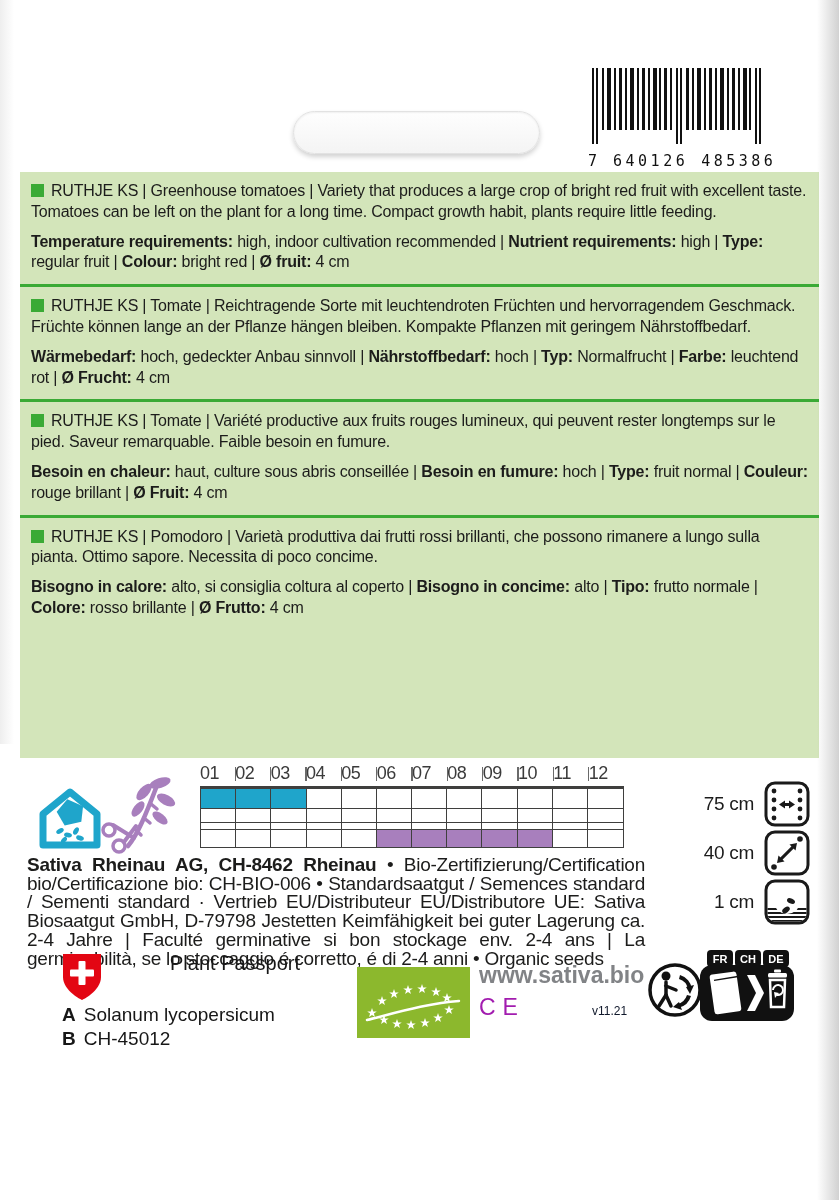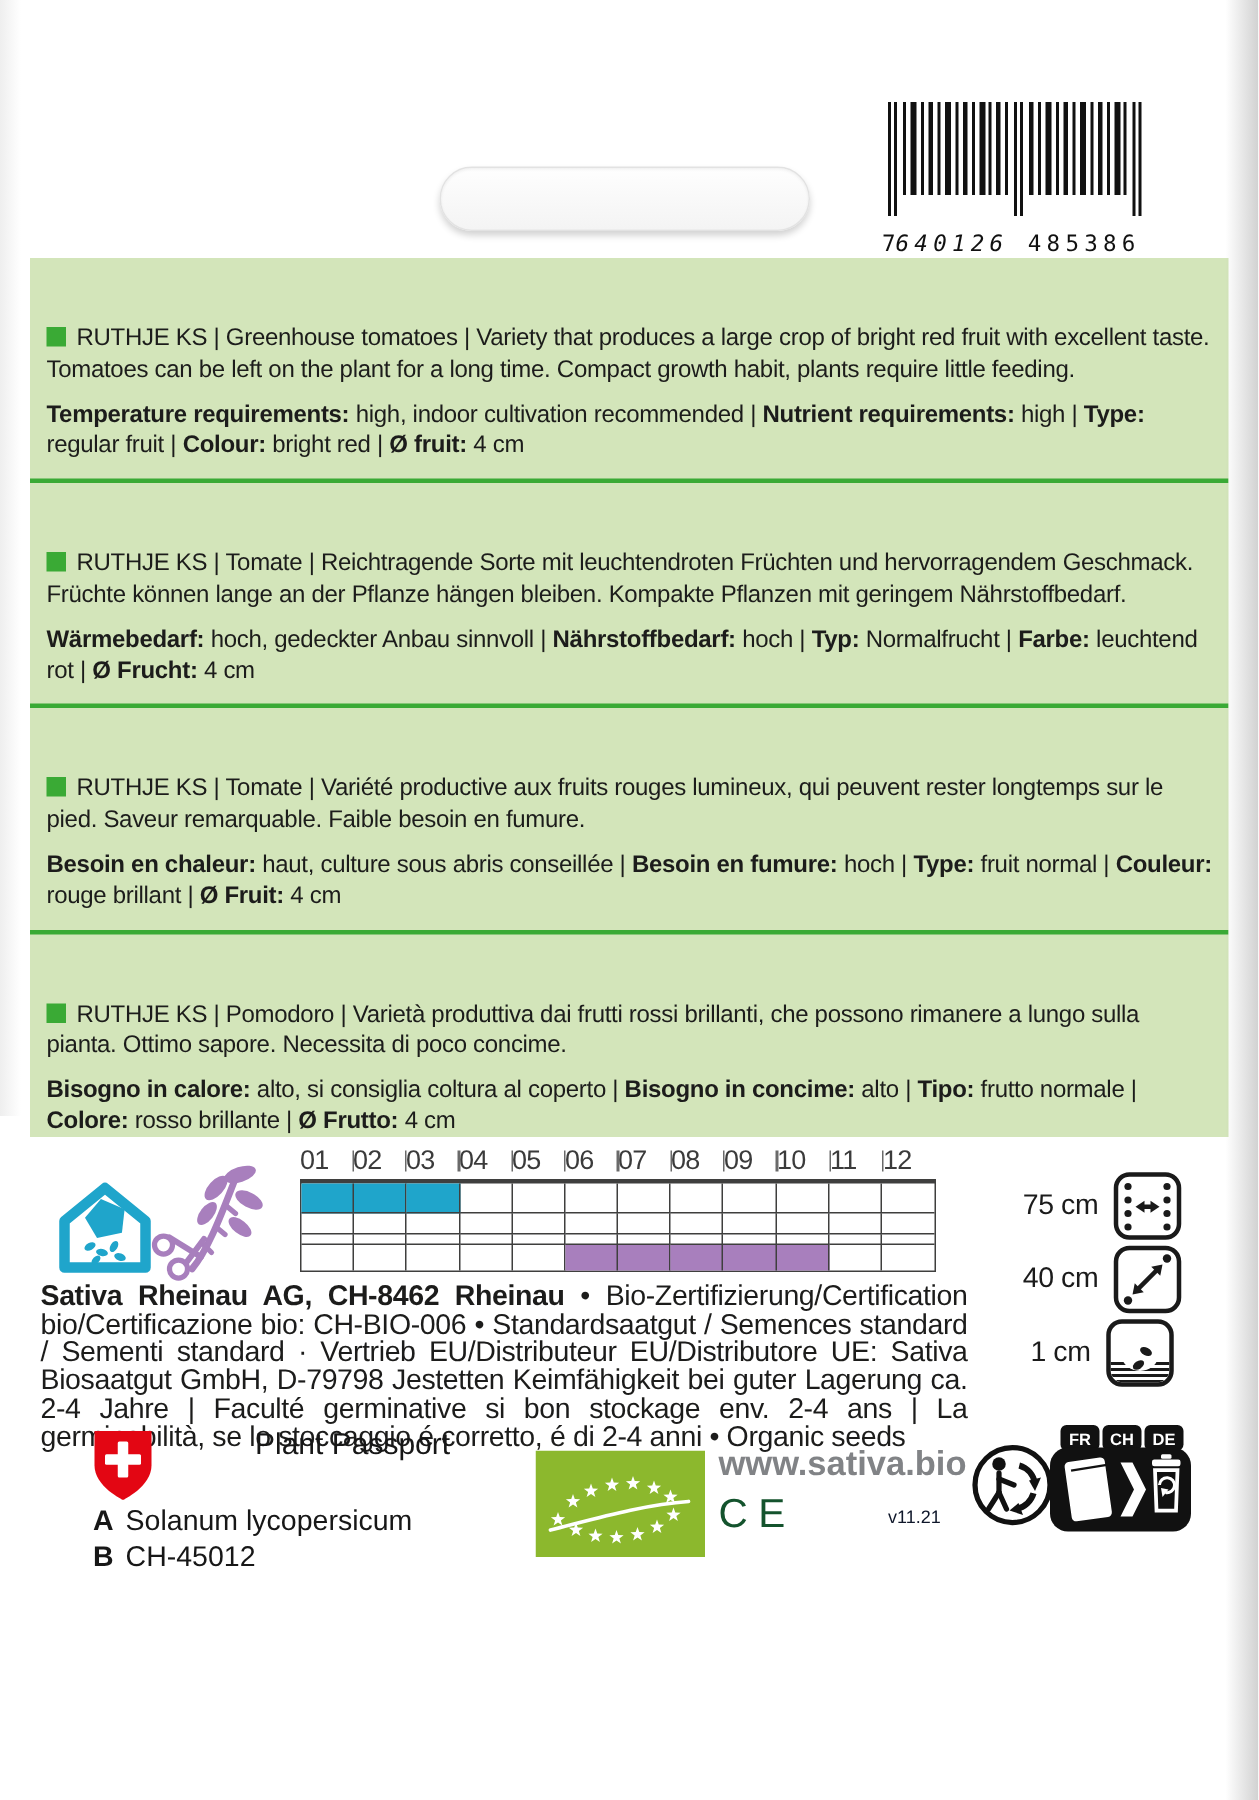--- a/index.html
+++ b/index.html
@@ -20,61 +20,61 @@
 
   
   .contents{left:30px;top:108px;font-size:16px;line-height:21px;color:#3a3a38;letter-spacing:-0.2px;}
   .hang-hole{left:293px;top:111px;width:247px;height:43px;border-radius:22px;
     background:linear-gradient(#fefefe,#f4f4f4);border:1px solid #e2e2e2;
     box-shadow:0 3px 5px rgba(0,0,0,0.18), inset 0 1px 2px rgba(0,0,0,0.06);}
   .barcode{left:588px;top:68px;width:192px;}
   .barcode-digits{display:flex;align-items:flex-end;margin-top:2px;
     font-family:"DejaVu Sans Mono",monospace;font-size:15px;color:#111;}
   .barcode-digits .d0{margin-left:0;}
-  .barcode-digits .d1{letter-spacing:3.5px;font-style:italic;}
+  .barcode-digits .d1{margin-left:16px;letter-spacing:3.5px;}
   .barcode-digits .d2{margin-left:13px;letter-spacing:3.5px;}
 
   
   .green-band{left:20px;top:172px;width:799px;height:586px;background:var(--band);overflow:hidden;}
   .sec{padding:9px 11px 11px;}
   .sec + .sec{border-top:3px solid var(--accent);}
-  .desc,.specs{font-size:16px;line-height:1.3;letter-spacing:-0.2px;color:var(--ink);margin-top:35px;}
+  .desc,.specs{font-size:16px;line-height:1.3;letter-spacing:-0.2px;color:var(--ink);}
   .specs{margin-top:9px;}
   .specs b{font-weight:700;text-align:right;}
   .bullet{display:inline-block;width:13px;height:13px;background:var(--accent);
     margin-right:7px;vertical-align:-1px;}
 
   
   .calendar{left:200px;top:763px;width:424px;}
   .cal-head{display:grid;grid-template-columns:repeat(12,1fr);}
   .cal-head .m{position:relative;text-align:left;font-size:18px;color:#3b3b3b;
     padding:0 0 2px;letter-spacing:-0.5px;}
   .cal-head .m + .m::before{content:"";position:absolute;left:-0.75px;top:4px;bottom:5px;
     width:1.5px;background:#6a6a6a;}
   .cal-body{display:grid;grid-template-columns:repeat(12,1fr);
     border:1.5px solid #3f3f3e;border-top-width:3px;background:#fff;}
   .cell{border-right:1.2px solid #3f3f3e;border-bottom:1.2px solid #3f3f3e;}
   .cell.last-col{border-right:none;}
   .cell.last-row{border-bottom:none;}
 
   
   .spacing-row{position:absolute;left:660px;width:150px;display:flex;align-items:center;
-    justify-content:center;gap:10px;}
+    justify-content:flex-end;gap:10px;}
   .spacing-label{font-size:19px;letter-spacing:-0.3px;color:#1b1b1b;white-space:nowrap;}
 
   
   .company{left:27px;top:856px;width:618px;font-size:19px;line-height:18.7px;
     letter-spacing:-0.25px;text-align:justify;color:var(--ink);}
 
   
   .pp-title{left:170px;top:952px;font-size:20px;color:#171717;}
   .pp-line{font-size:19px;color:#171717;}
   .pp-line b{margin-right:8px;}
   .site{left:479px;top:962px;font-size:23px;font-weight:700;color:#818386;}
-  .ce{left:479px;top:994px;font-size:27px;color:#14532d;letter-spacing:7px;}
+  .ce{left:479px;top:994px;font-size:23px;color:#a21caf;letter-spacing:7px;}
   .ver{left:592px;top:1004px;font-size:12px;color:#0f172a;}
 </style>
 </head>
 <body>
 
 <div id="page">
 
 
   <div class="abs hang-hole"></div>
 

